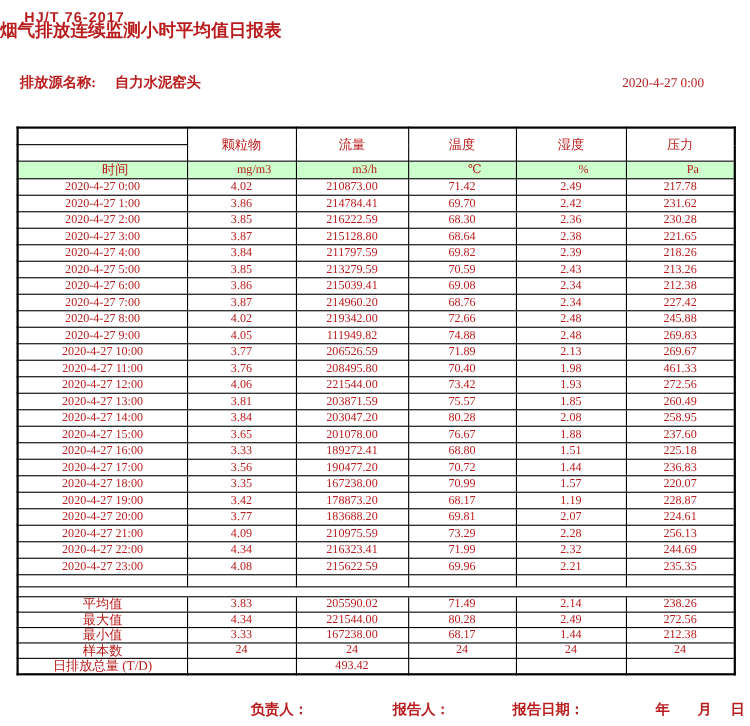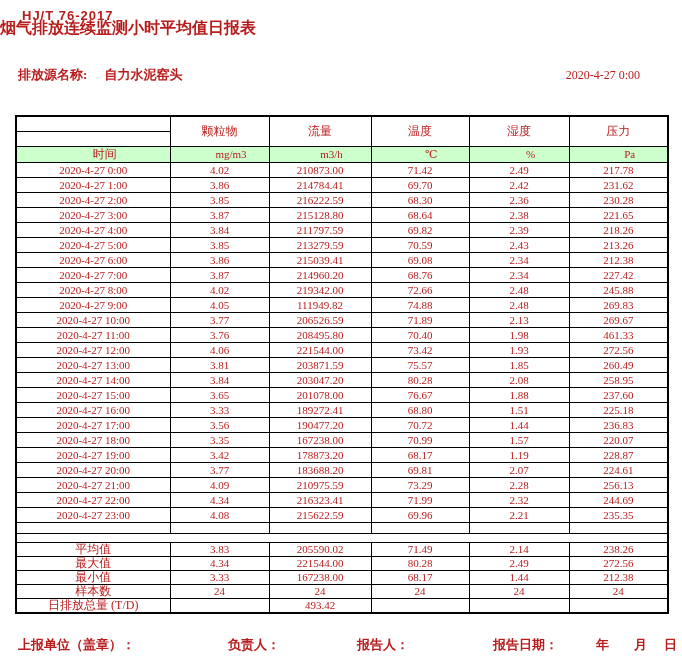--- a/index.html
+++ b/index.html
@@ -64,21 +64,21 @@
     font-size:12px;font-weight:bold;
   }
   .signline{
     position:absolute;left:0;top:636px;width:682px;height:20px;
     font-size:13px;font-weight:bold;
   }
   .signline span{position:absolute;white-space:nowrap;}
   .lbl-unit{left:18px;}
   .lbl-responsible{left:228px;}
   .lbl-reporter{left:357px;}
-  .lbl-date{left:493px;text-align:right;}
+  .lbl-date{left:466px;text-align:right;}
   .lbl-year{left:596px;}
   .lbl-month{left:634px;}
   .lbl-day{left:664px;}
 </style>
 </head>
 <body>
 
 <div id="page">
 
   <div class="standard">HJ/T  76-2017</div>
@@ -368,21 +368,20 @@
           <td>493.42</td>
           <td></td>
           <td></td>
           <td></td>
         </tr>
       </tbody>
   </table>
 
 
   <div class="signline">
-    <span class="lbl-unit">上报单位（盖章）：</span>
     <span class="lbl-responsible">负责人：</span>
     <span class="lbl-reporter">报告人：</span>
     <span class="lbl-date">报告日期：</span>
     <span class="lbl-year">年</span>
     <span class="lbl-month">月</span>
     <span class="lbl-day">日</span>
   </div>
 
 </div>
 

